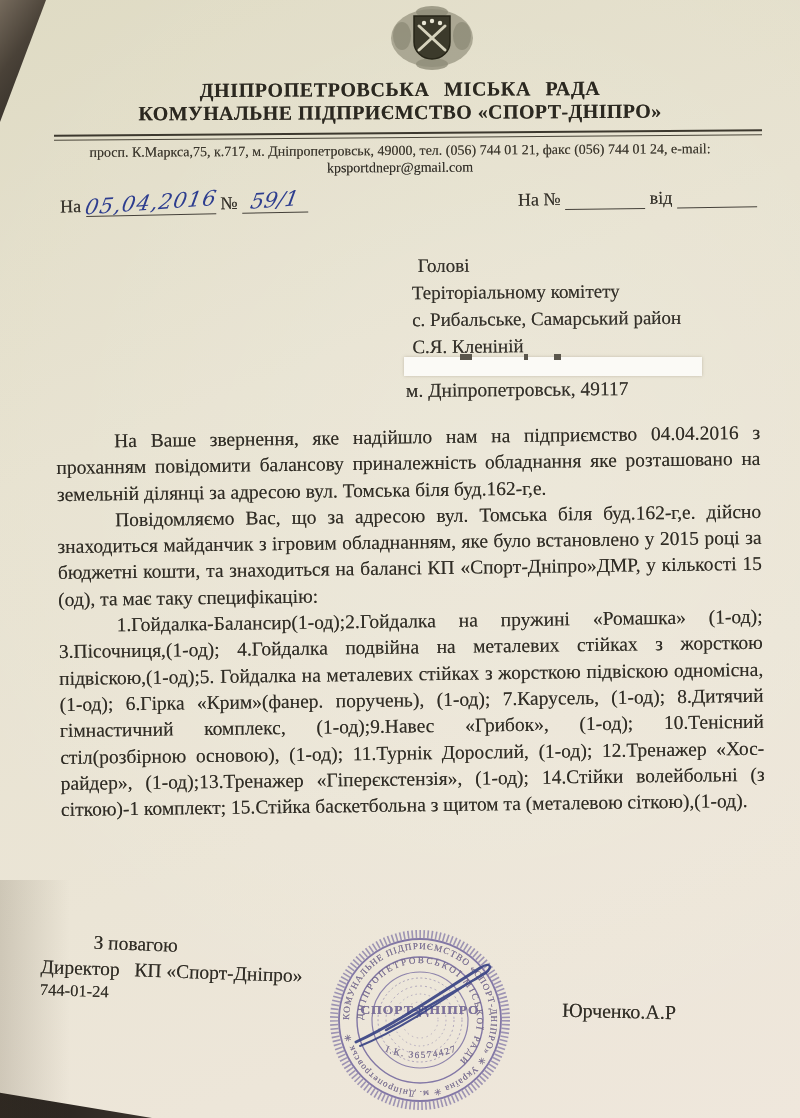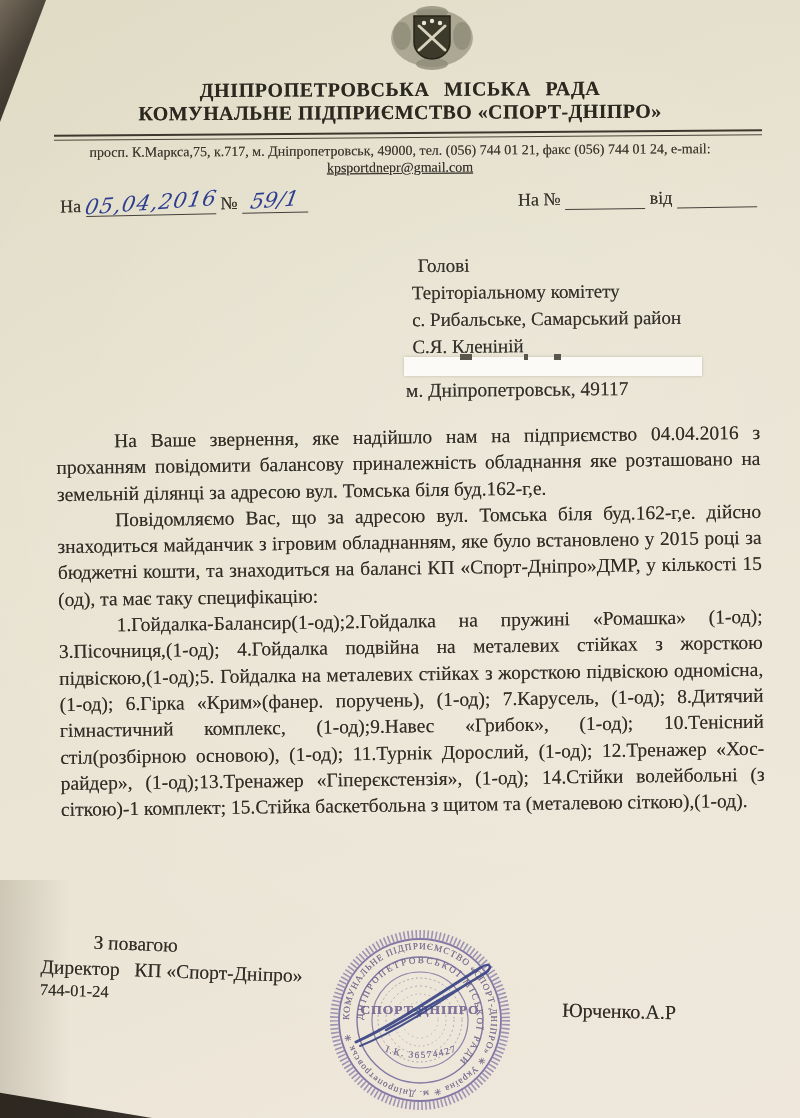--- a/index.html
+++ b/index.html
@@ -26,21 +26,21 @@
   .emblem{left:388px;top:6px;}
   .org1{left:0;top:78px;width:800px;text-align:center;font-weight:700;font-size:20px;
     letter-spacing:.6px;word-spacing:9px;color:#2b2820;transform:rotate(-.3deg);}
   .org2{left:0;top:101px;width:800px;text-align:center;font-weight:700;font-size:20px;
     letter-spacing:.4px;color:#2b2820;transform:rotate(-.3deg);}
   .rule{left:54px;top:132px;width:708px;transform:rotate(-.45deg);}
   .rule .r1{height:0;border-top:2.4px solid #3c382e;}
   .rule .r2{height:0;border-top:1.2px solid #4a463a;margin-top:3px;}
   .contact{left:40px;top:143px;width:720px;text-align:center;font-size:14px;color:#3a362c;transform:rotate(-.35deg);}
   .email{left:0;top:160px;width:800px;text-align:center;font-size:14px;transform:rotate(-.35deg);}
-  .email span{text-decoration:underline;}
+  .email span{}
 
   
   .ref{font-size:18px;color:#34312a;}
   .ref-left{left:60px;top:190px;transform:rotate(-1.2deg);}
   .ref-right{left:518px;top:188px;transform:rotate(-.8deg);}
   .uline{display:inline-block;border-bottom:1.6px solid #45413a;text-align:center;vertical-align:bottom;}
   .hw{font-family:"DejaVu Serif",serif;font-style:italic;color:#2d3d8f;
       text-shadow:none;display:inline-block;transform:skewX(-14deg) rotate(-3deg);}
   .hw-date{font-size:21px;letter-spacing:1px;}
   .hw-num{font-size:21px;}

